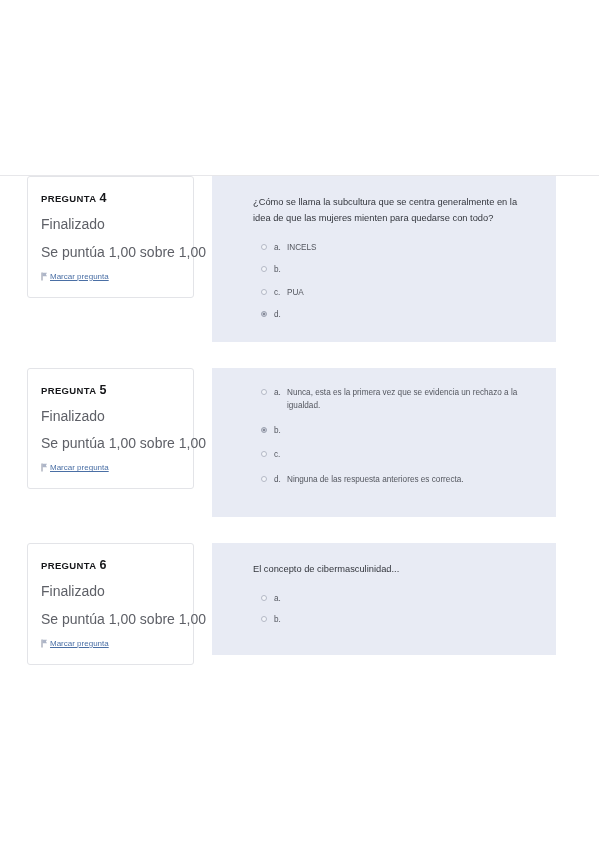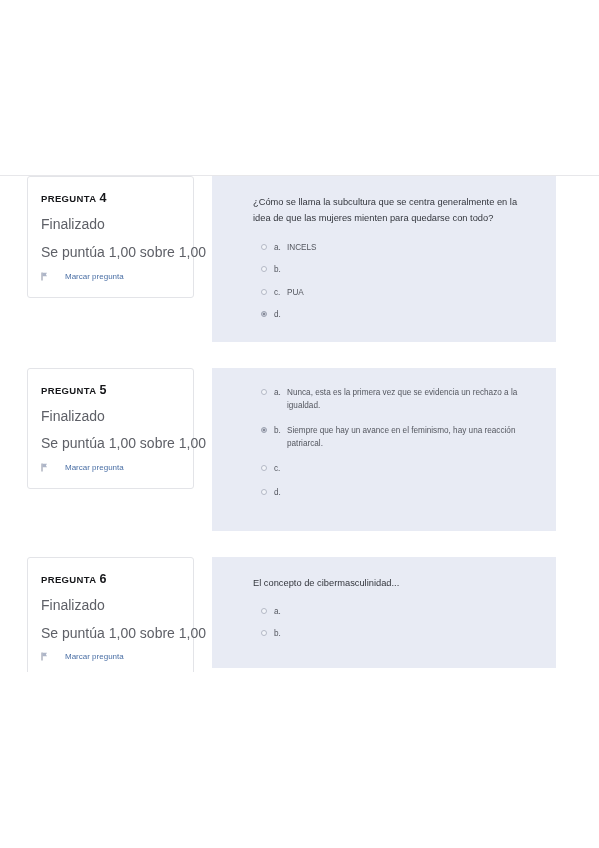--- a/index.html
+++ b/index.html
@@ -81,25 +81,26 @@
     font-size: 14px;
     color: #5e6067;
     margin: 0 0 11px 0;
     line-height: 1.2;
     white-space: nowrap;
   }
 
   .q-flag {
     display: flex;
     align-items: center;
-    gap: 17px;
+    gap: 2px;
     font-size: 8px;
     color: #4a6fa5;
     cursor: pointer;
     white-space: nowrap;
+    text-decoration: underline;
   }
   .flag-icon {
     display: inline-block;
     width: 7px;
     height: 9px;
     position: relative;
     flex: 0 0 auto;
   }
   .flag-icon svg { display: block; }
 
@@ -240,29 +241,29 @@
         <div class="q-panel loose">
           <ul class="q-options">
             <li class="q-option">
               <span class="radio"></span>
               <span class="opt-letter">a.</span>
               <span class="opt-label">Nunca, esta es la primera vez que se evidencia un rechazo a la igualdad.</span>
             </li>
             <li class="q-option">
               <span class="radio checked"></span>
               <span class="opt-letter">b.</span>
-              <span class="opt-label">Siempre que hay un avance en el feminismo, hay una reacción patriarcal.</span>
             </li>
             <li class="q-option">
               <span class="radio"></span>
               <span class="opt-letter">c.</span>
             </li>
             <li class="q-option">
               <span class="radio"></span>
               <span class="opt-letter">d.</span>
+              <span class="opt-label">Ninguna de las respuesta anteriores es correcta.</span>
             </li>
           </ul>
         </div>
       </div>
       <div class="question-block">
         <div class="q-info">
           <div class="q-info-title"><span>PREGUNTA</span><span class="qnum">6</span></div>
           <div class="q-info-line">Finalizado</div>
           <div class="q-info-line">Se puntúa 1,00 sobre 1,00</div>
           <div class="q-flag">

